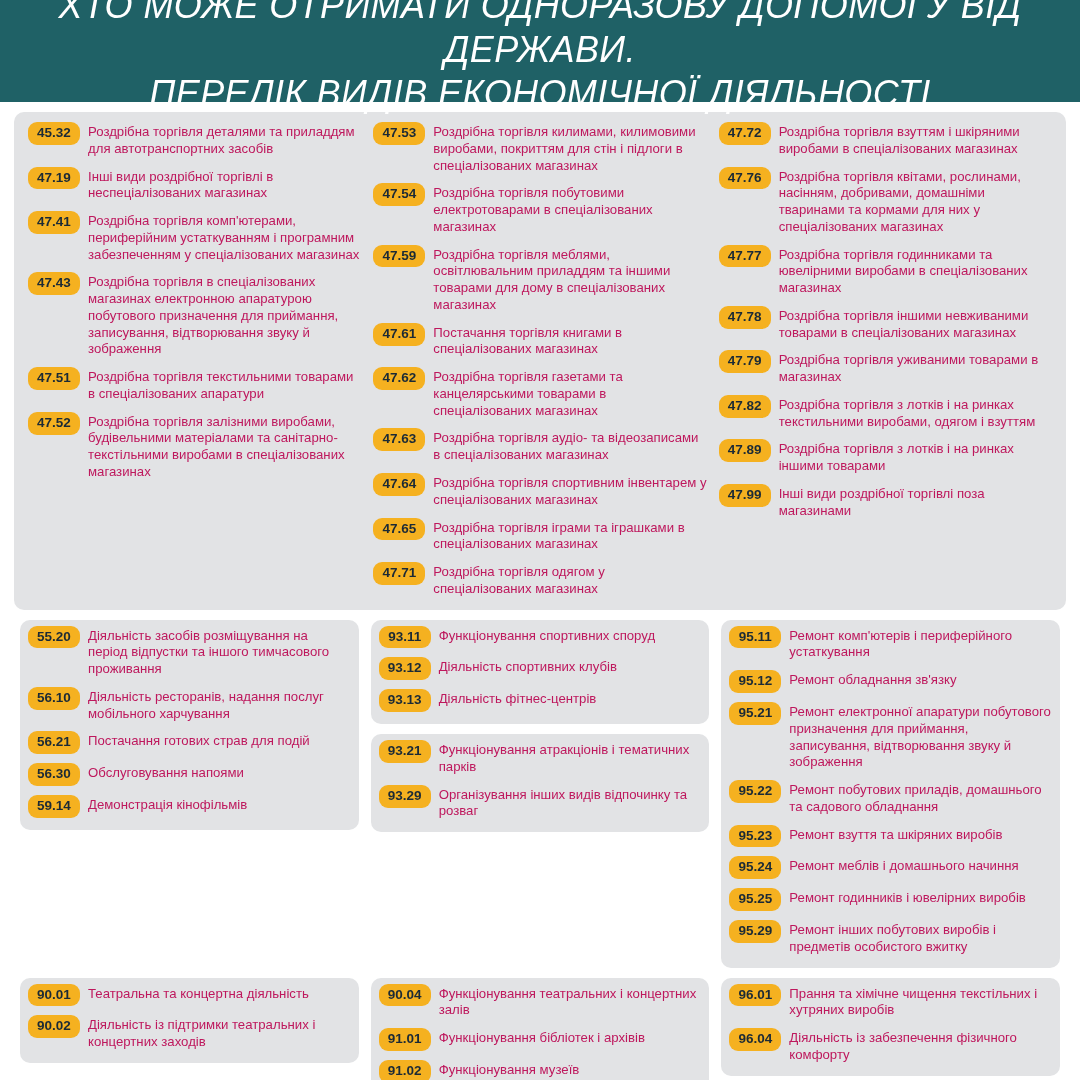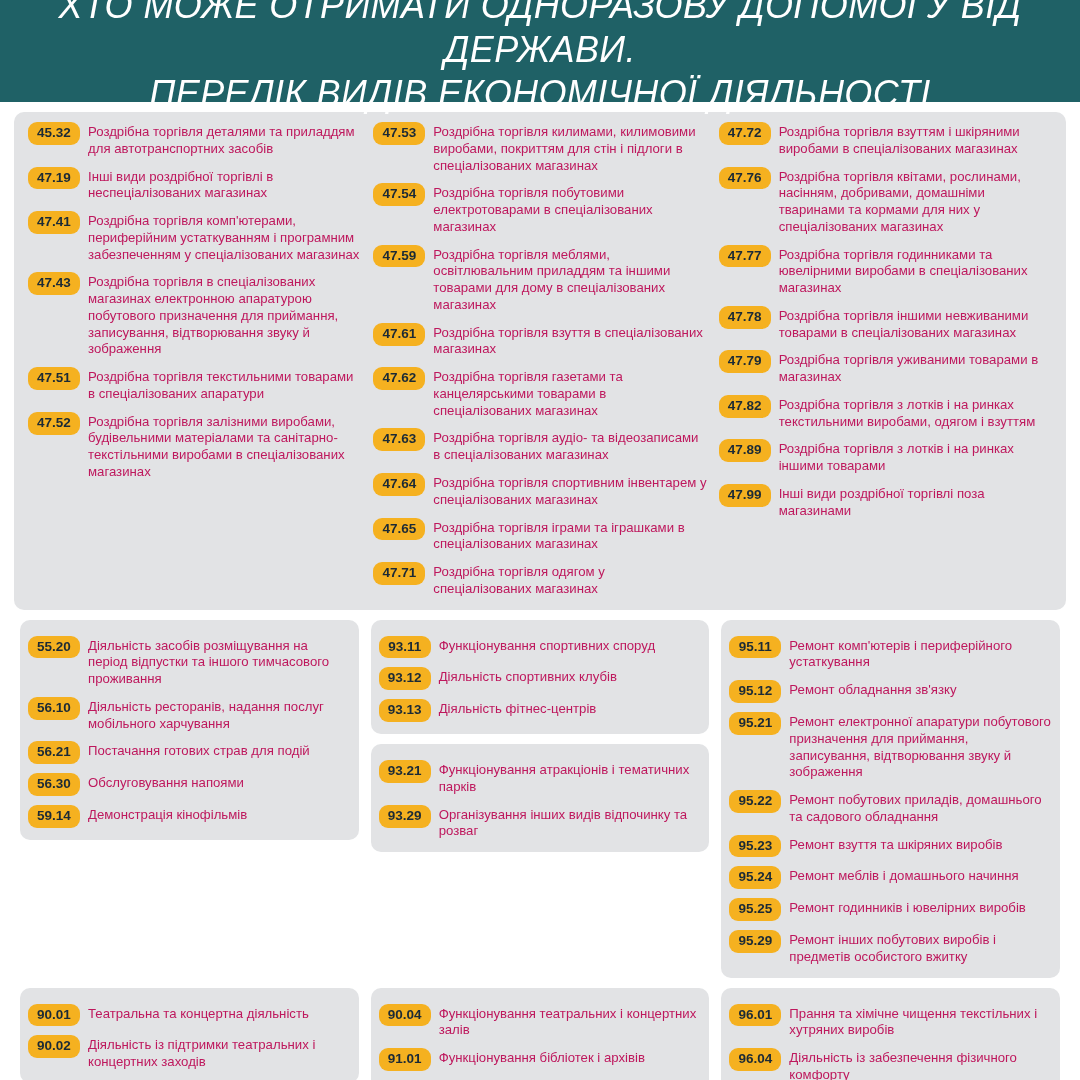--- a/index.html
+++ b/index.html
@@ -50,21 +50,21 @@
     padding: 0;
     margin-bottom: 0;
   }
   .col {
     flex: 1 1 0;
     padding: 0 6px;
   }
   .subcard {
     background: #e2e3e5;
     border-radius: 10px;
-    padding: 16px 8px 12px 8px;
+    padding: 6px 8px 12px 8px;
     margin-bottom: 10px;
   }
   .item {
     display: flex;
     align-items: flex-start;
     margin-bottom: 9px;
   }
   .item:last-child { margin-bottom: 0; }
   .code {
     background: #f5b120;
@@ -133,21 +133,21 @@
           <div class="item">
             <span class="code">47.54</span>
             <span class="desc">Роздрібна торгівля побутовими електротоварами в спеціалізованих магазинах</span>
           </div>
           <div class="item">
             <span class="code">47.59</span>
             <span class="desc">Роздрібна торгівля меблями, освітлювальним приладдям та іншими товарами для дому в спеціалізованих магазинах</span>
           </div>
           <div class="item">
             <span class="code">47.61</span>
-            <span class="desc">Роздрібна торгівля взуття в спеціалізованих магазинах</span>
+            <span class="desc">Постачання торгівля книгами в спеціалізованих магазинах</span>
           </div>
           <div class="item">
             <span class="code">47.62</span>
             <span class="desc">Роздрібна торгівля газетами та канцелярськими товарами в спеціалізованих магазинах</span>
           </div>
           <div class="item">
             <span class="code">47.63</span>
             <span class="desc">Роздрібна торгівля аудіо- та відеозаписами в спеціалізованих магазинах</span>
           </div>
           <div class="item">

